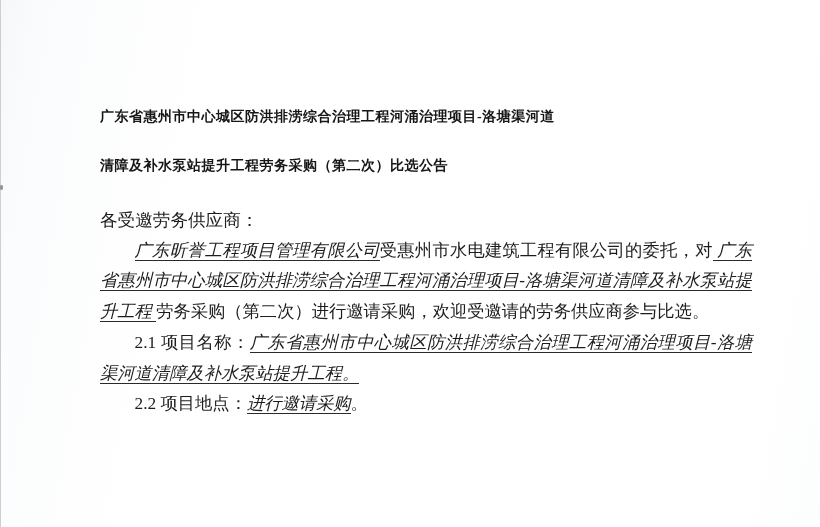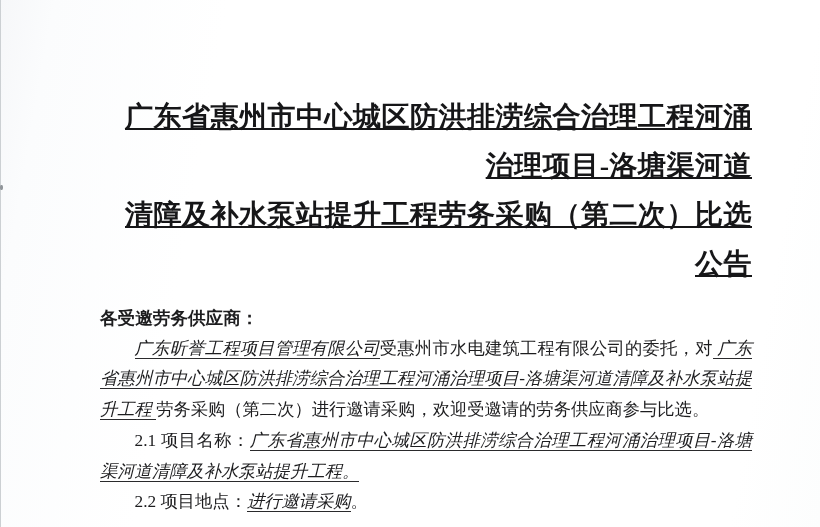--- a/index.html
+++ b/index.html
@@ -29,35 +29,34 @@
     background: #90959a;
     border-radius: 40%;
   }
   .content {
     position: absolute;
     left: 100px;
     top: 92px;
     width: 652px;
   }
   .doc-title {
-    font-size: 28px;
+    font-size: 14px;
     font-weight: bold;
-    text-align: right;
+    text-align: left;
     line-height: 49px;
     letter-spacing: 0.5px;
     color: #161618;
-    text-decoration: underline;
   }
   .body-block {
     margin-top: 15px;
     font-size: 17.3px;
     line-height: 30.7px;
   }
   .salutation {
-    font-weight: bold;
+    font-weight: normal;
     font-size: 17.6px;
   }
   .intro-para {
     text-align: justify;
     text-indent: 2em;
   }
   .u {
     border-bottom: 1px solid #2a2a2c;
     font-style: italic;
   }

